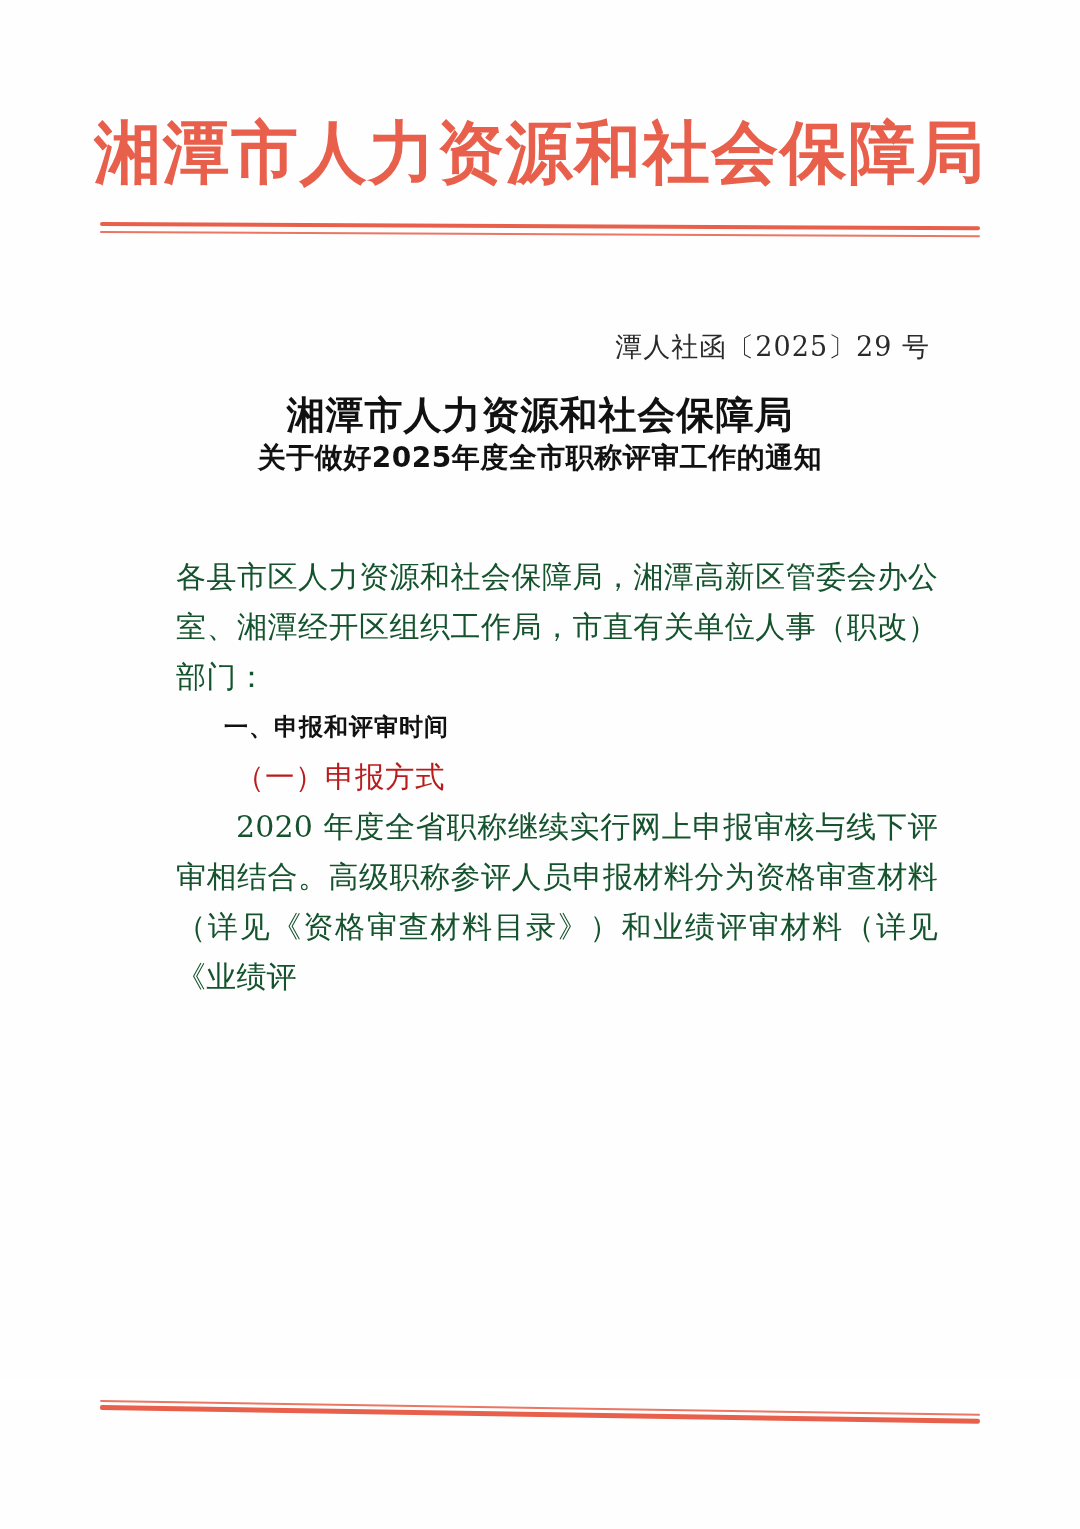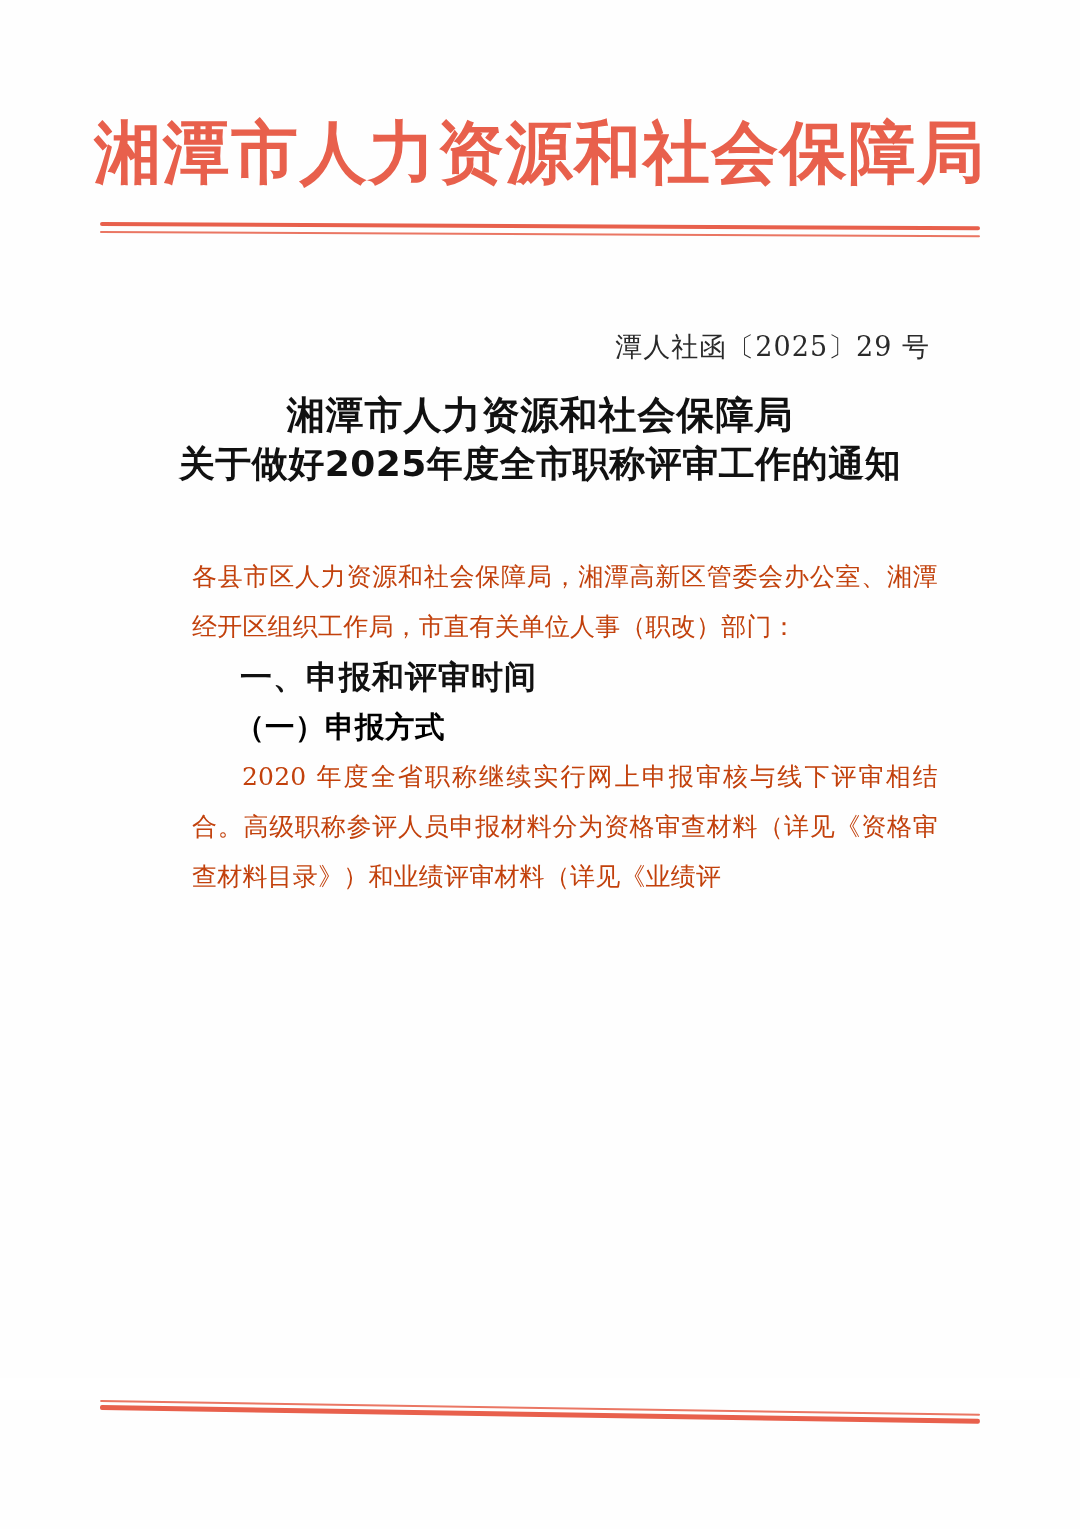--- a/index.html
+++ b/index.html
@@ -122,63 +122,62 @@
   }
   .doc-title .line1 {
     display: block;
     font-size: 38px;
     line-height: 1.32;
     letter-spacing: 1px;
     white-space: nowrap;
   }
   .doc-title .line2 {
     display: block;
-    font-size: 36px;
+    font-size: 28px;
     line-height: 1.32;
     letter-spacing: 0.5px;
     white-space: nowrap;
   }
 
   
   .body-area {
     position: absolute;
     left: 176px;
     top: 552px;
     width: 762px;
   }
   .para {
-    margin: 0 0 0 16px;
-    font-size: 25px;
+    margin: 0 0 0 0;
+    font-size: 30px;
     line-height: 50px;
     text-align: justify;
     text-align-last: left;
     letter-spacing: 0.2px;
-    color: #c2410c;
+    color: #14532d;
     word-break: break-all;
   }
   .para.indent { text-indent: 2em; }
 
   .heading-bold {
     margin: 0;
     font-family: "DejaVu Sans", "Liberation Sans", sans-serif;
     font-weight: 700;
-    font-size: 32px;
+    font-size: 24px;
     line-height: 50px;
     text-indent: 2em;
     color: #111;
     letter-spacing: 1px;
   }
   .subheading {
     margin: 0;
     font-size: 29.5px;
     line-height: 50px;
     text-indent: 2em;
-    color: #000000;
+    color: #b91c1c;
     letter-spacing: 0.5px;
-    font-weight: bold;
   }
 
   
   .clip-bottom {
     position: absolute;
     left: 0;
     top: 1378px;
     width: 1080px;
     height: 22px;
     background: #ffffff;

